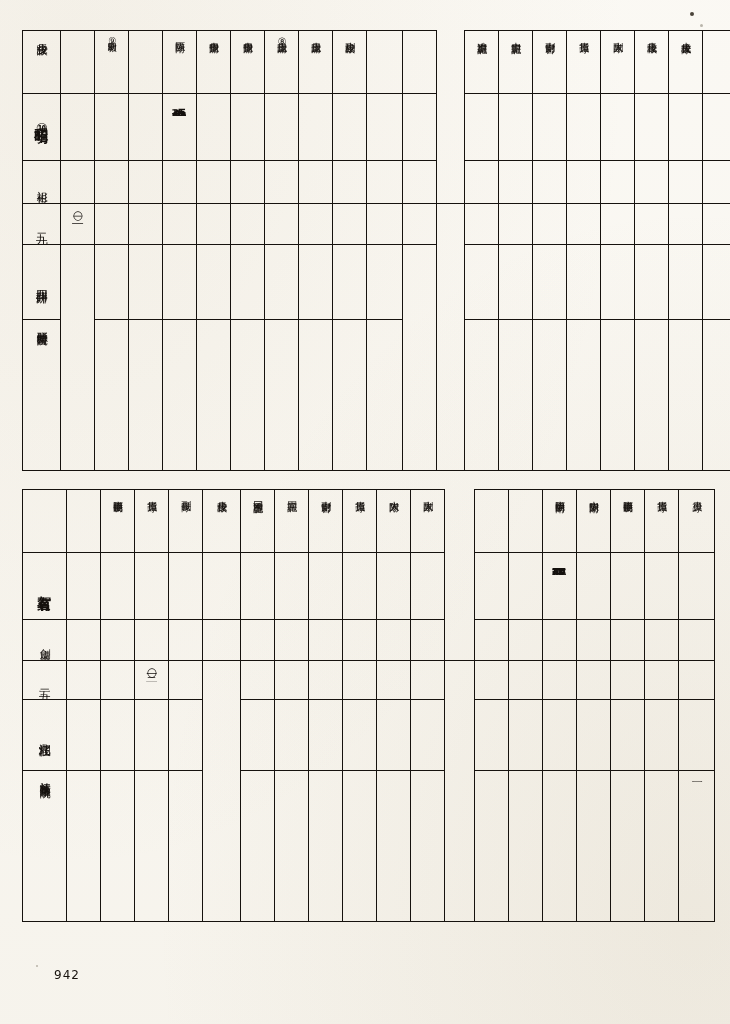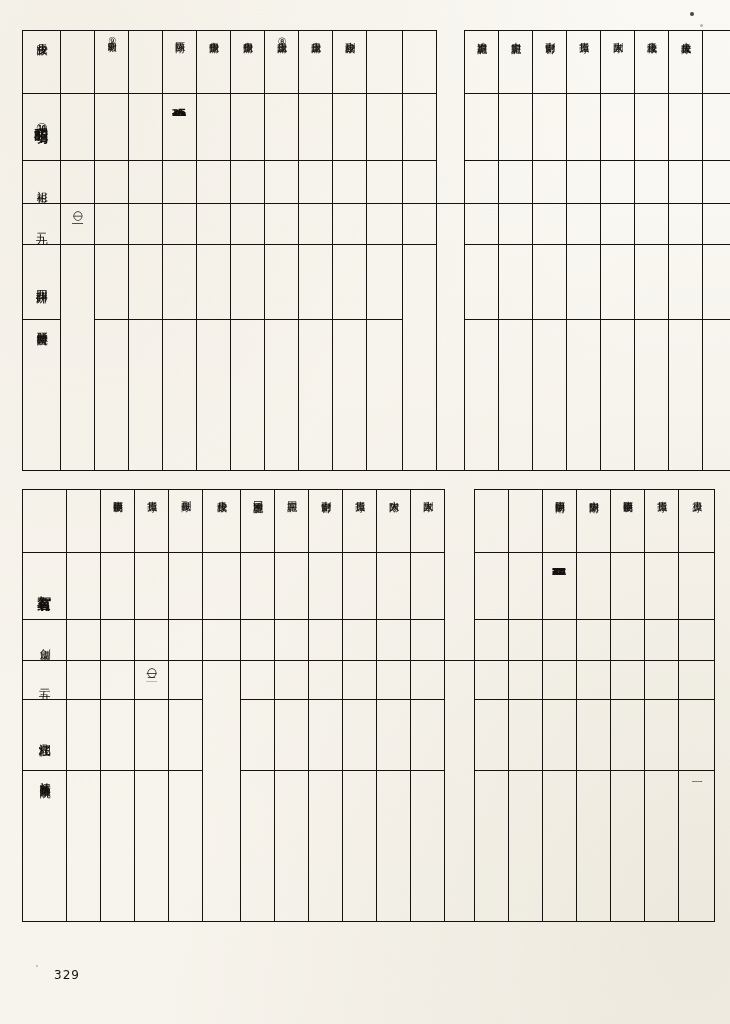--- a/index.html
+++ b/index.html
@@ -1380,14 +1380,14 @@
               <div class="cell">
                 <span class="v f13 bold">永久通訊處</span>
               </div>
             </td>
       </tr>
     </tbody>
       </table>
 
   </div>
 
-  <div class="pagenum">329</div>
+  <div class="pagenum">942</div>
 </div>
 
 </body></html>

